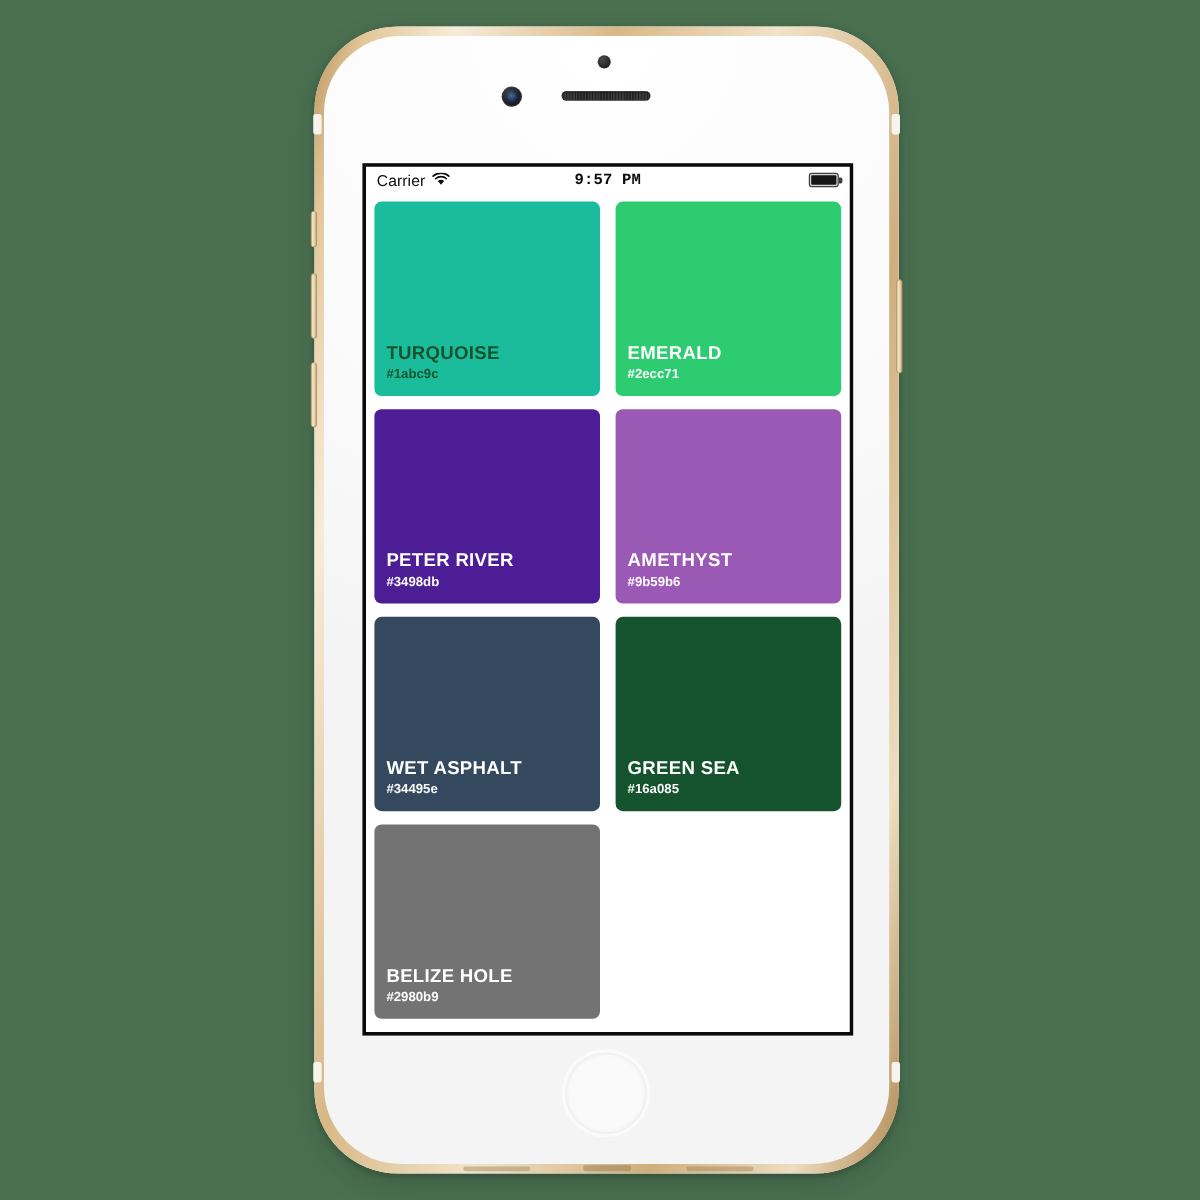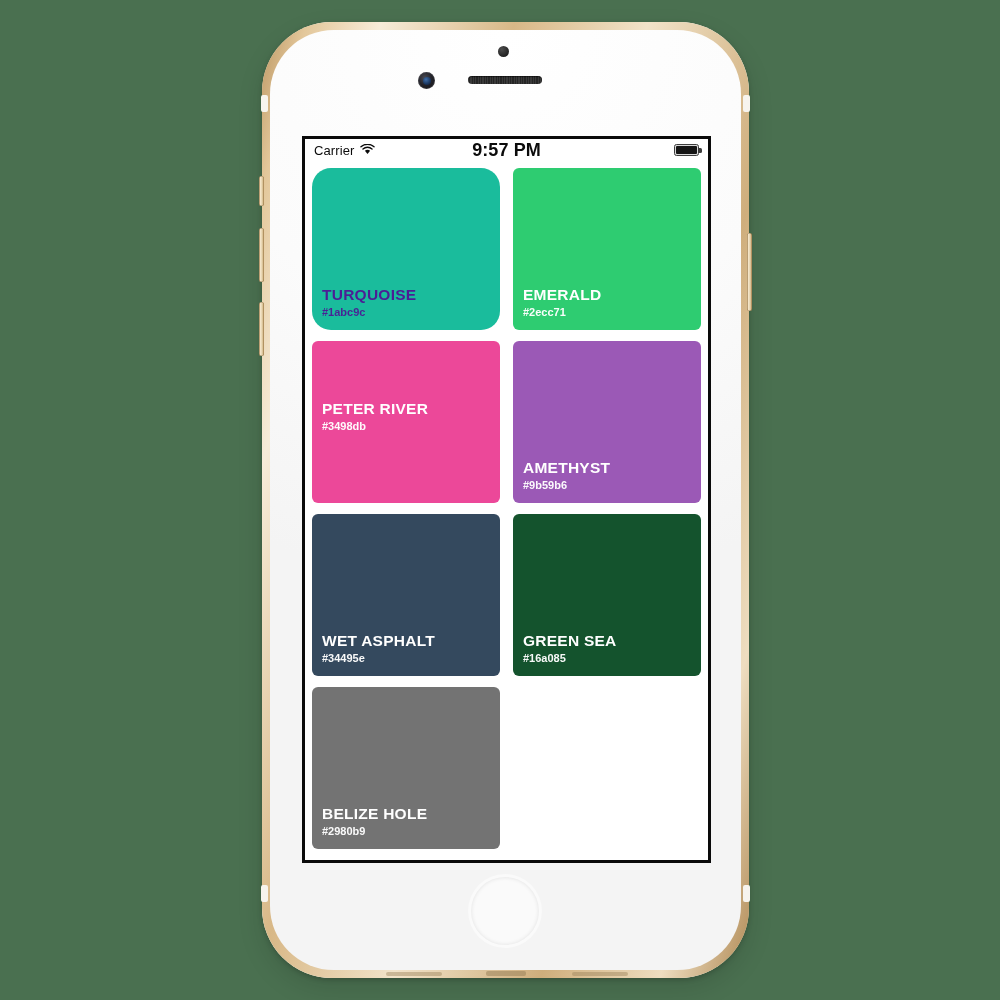--- a/index.html
+++ b/index.html
@@ -198,24 +198,25 @@
     display: flex;
     align-items: center;
     gap: 6px;
     flex: 0 0 auto;
   }
   .sb-carrier { font-size: 13px; line-height: 1; }
   .sb-center {
     position: absolute;
     left: 0; right: 0;
     text-align: center;
-    font-size: 18px;
+    font-size: 13px;
     font-weight: bold;
     line-height: 22px;
     pointer-events: none;
+    font-family: Liberation Mono, monospace;
   }
   .sb-right {
     margin-left: auto;
     display: flex;
     align-items: center;
     z-index: 2;
   }
   .wifi-icon { display:block; }
   .battery {
     position: relative;
@@ -319,29 +320,29 @@
 
       <div class="sb-right">
         <div class="battery">
           <div class="battery-fill" style="width: 100%;"></div>
         </div>
       </div>
     </div>
 
     <div class="grid-scroll">
       <div class="grid" id="color-grid">
-          <div class="swatch" style="background: rgb(26, 188, 156); color: #4c1d95; border-radius: 19px;">
+          <div class="swatch" style="background: rgb(26, 188, 156); color: #14532d;">
             <div class="swatch-name">TURQUOISE</div>
             <div class="swatch-hex">#1abc9c</div>
           </div>
           <div class="swatch" style="background: rgb(46, 204, 113); color: rgb(255, 255, 255);">
             <div class="swatch-name">EMERALD</div>
             <div class="swatch-hex">#2ecc71</div>
           </div>
-          <div class="swatch" style="background: #ec4899; color: rgb(255, 255, 255); justify-content: center;">
+          <div class="swatch" style="background: #4c1d95; color: rgb(255, 255, 255);">
             <div class="swatch-name">PETER RIVER</div>
             <div class="swatch-hex">#3498db</div>
           </div>
           <div class="swatch" style="background: rgb(155, 89, 182); color: rgb(255, 255, 255);">
             <div class="swatch-name">AMETHYST</div>
             <div class="swatch-hex">#9b59b6</div>
           </div>
           <div class="swatch" style="background: rgb(52, 73, 94); color: rgb(255, 255, 255);">
             <div class="swatch-name">WET ASPHALT</div>
             <div class="swatch-hex">#34495e</div>

